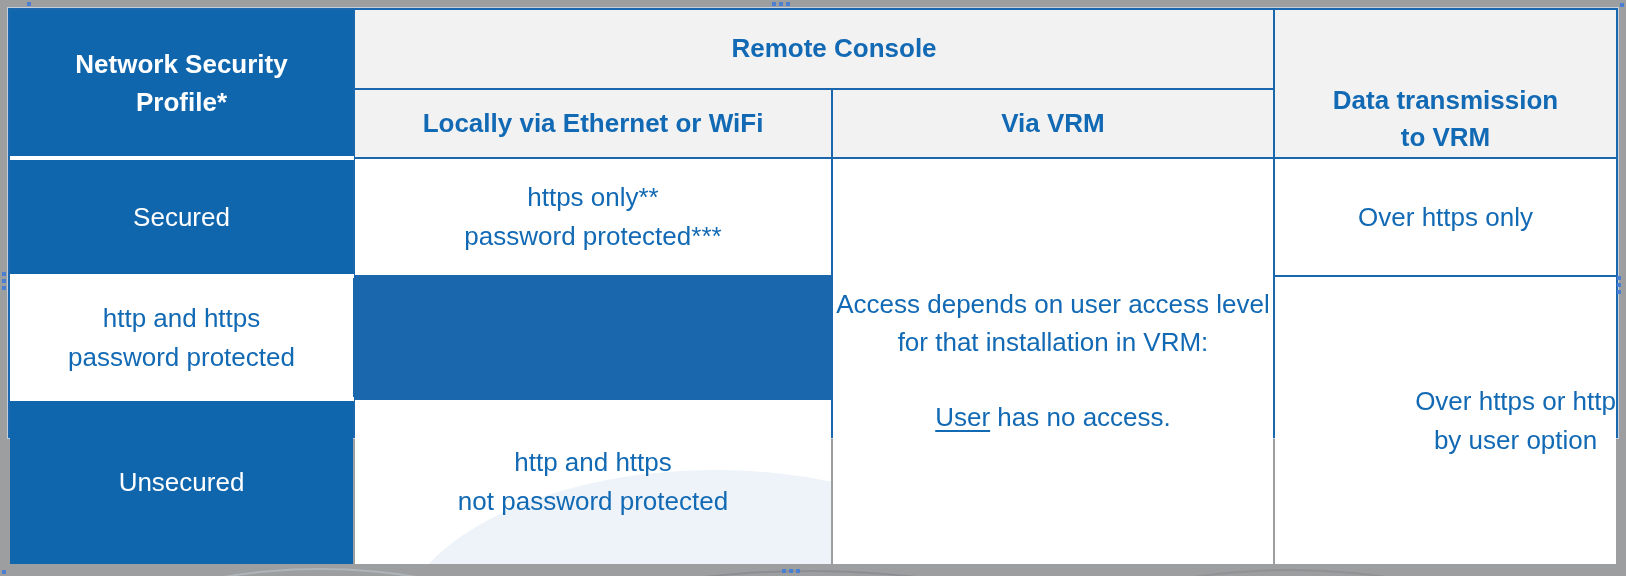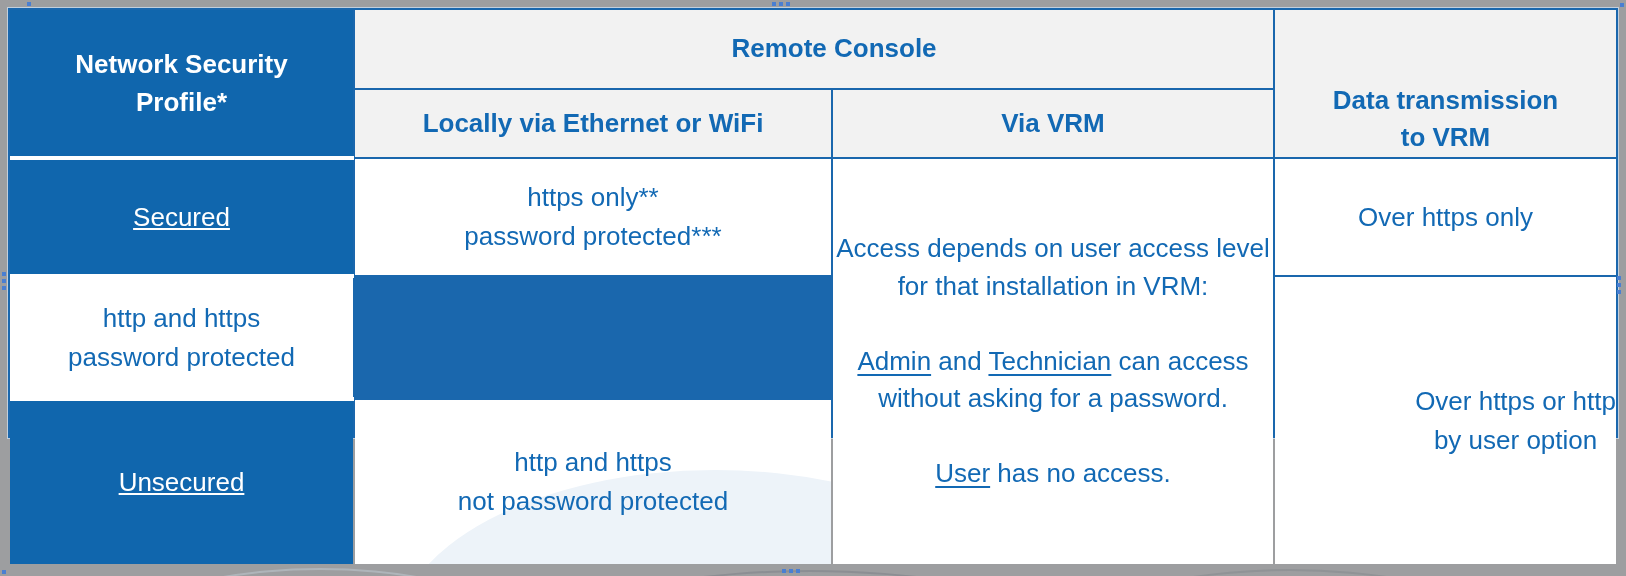--- a/index.html
+++ b/index.html
@@ -39,21 +39,21 @@
     position:relative;overflow:hidden;
   }
   .blue-cell{background:var(--table-blue);color:#ffffff;}
   .gray-cell{background:var(--header-gray);color:var(--text-blue);font-weight:700;line-height:1.45;}
   .white-cell{background:#ffffff;color:var(--text-blue);}
   .c-nsp{grid-column:1;grid-row:1/3;font-weight:700;line-height:1.45;}
   .c-remote{grid-column:2/4;grid-row:1;padding-left:40px;}
   .c-local{grid-column:2;grid-row:2;}
   .c-viavrm{grid-column:3;grid-row:2;}
   .c-datatx{grid-column:4;grid-row:1/3;justify-content:flex-end;}
-  .c-row-label{grid-column:1;text-decoration:underline;}
+  .c-row-label{grid-column:1;}
   .c-vrm-merged{grid-column:3;grid-row:3/6;}
   .c-vrm-merged p{margin:0 0 37px;line-height:1.46;white-space:normal;}
   .c-vrm-merged p:last-child{margin-bottom:0;}
   .c-tx-merged{grid-column:4;grid-row:4/6;align-items:flex-end;}
   .u{text-decoration:underline;text-decoration-thickness:2px;text-underline-offset:4px;}
   
   .white-sep{position:absolute;left:0;width:344px;height:4px;background:#ffffff;z-index:3;}
   .sep1{top:146px;}.sep2{top:264px;}.sep3{top:387px;}
   
   .dome{
@@ -109,21 +109,20 @@
 
     <div class="cell blue-cell c-row-label">
       <span>Secured</span>
     </div>
     <div class="cell white-cell">
       <span>https only**
 password protected***</span>
     </div>
     <div class="cell white-cell c-vrm-merged">
       <p><span>Access depends on user access level for that installation in VRM:</span></p>
-      <p><span class="u">Admin</span><span> and </span><span class="u">Technician</span><span> can access without asking for a password.</span></p>
       <p><span class="u">User</span><span> has no access.</span></p>
     </div>
     <div class="cell white-cell">
       <span>Over https only</span>
     </div>
 
     <div class="cell white-cell">
       <span>http and https
 password protected</span>
     </div>

